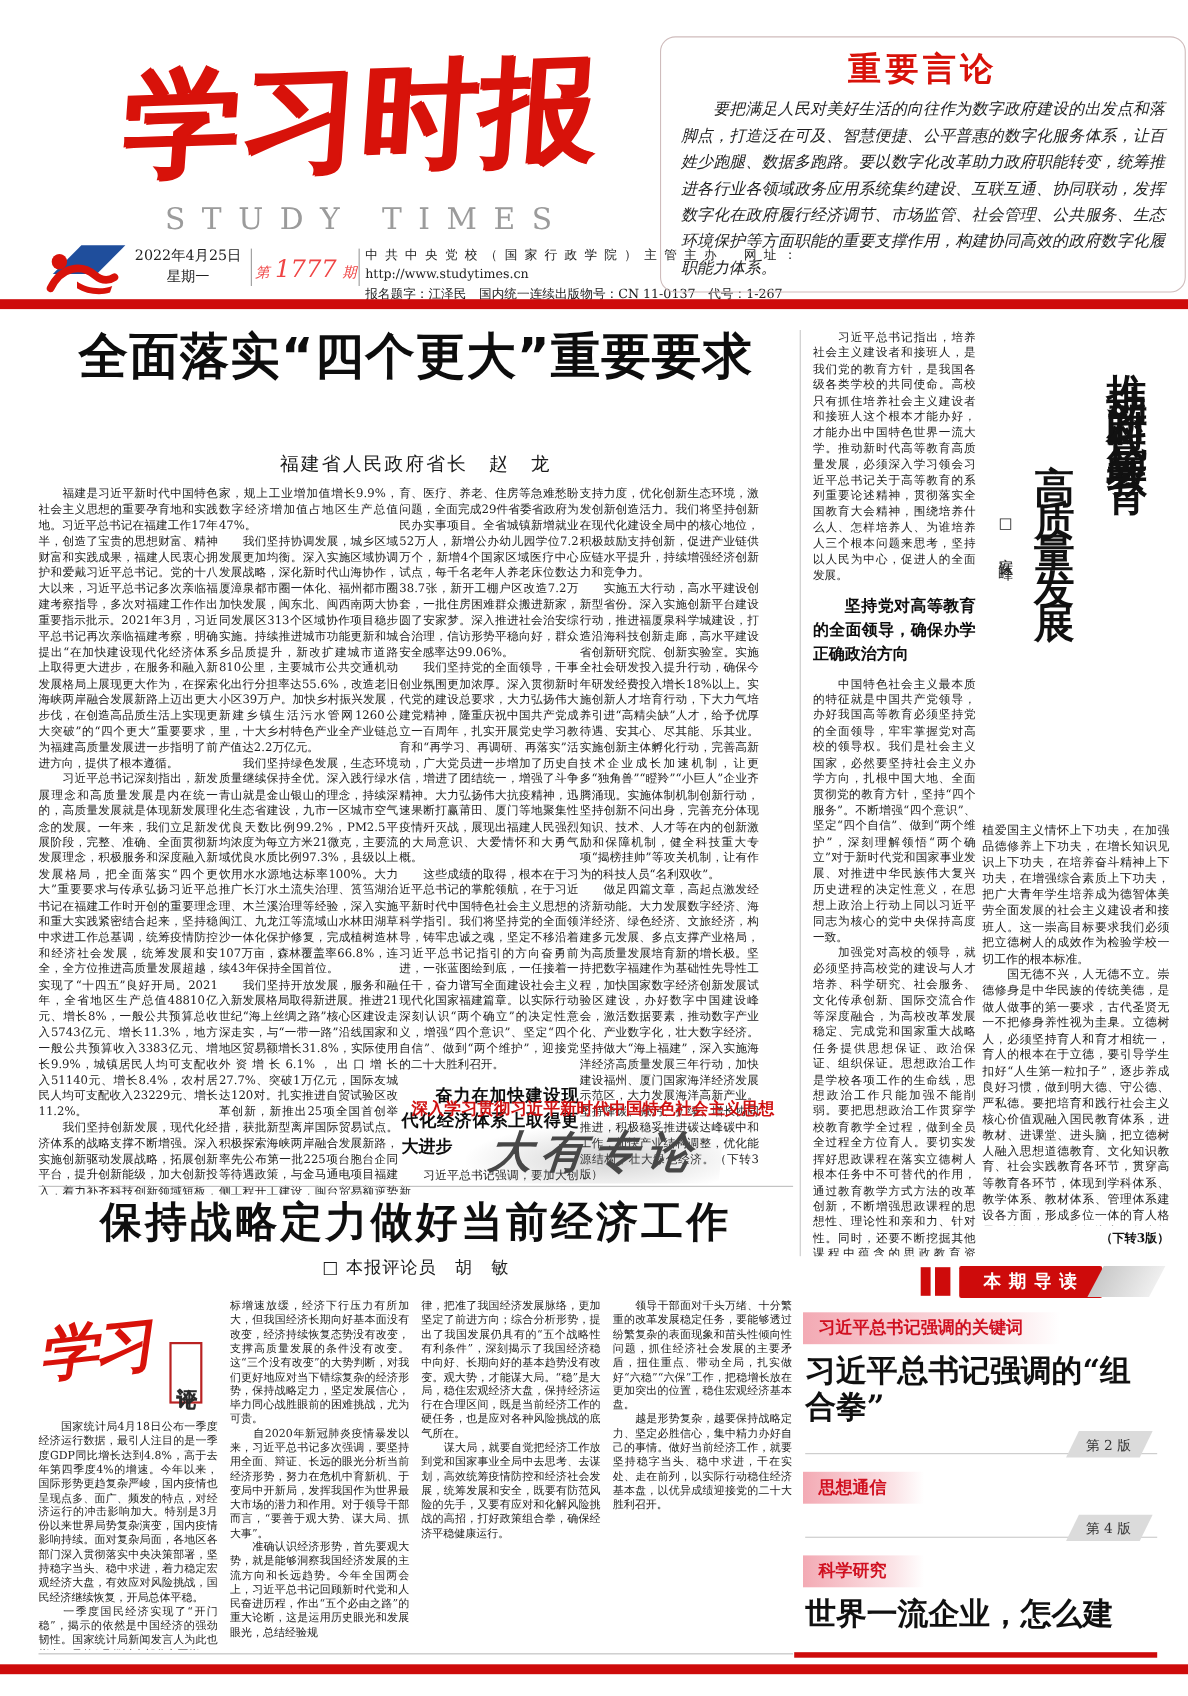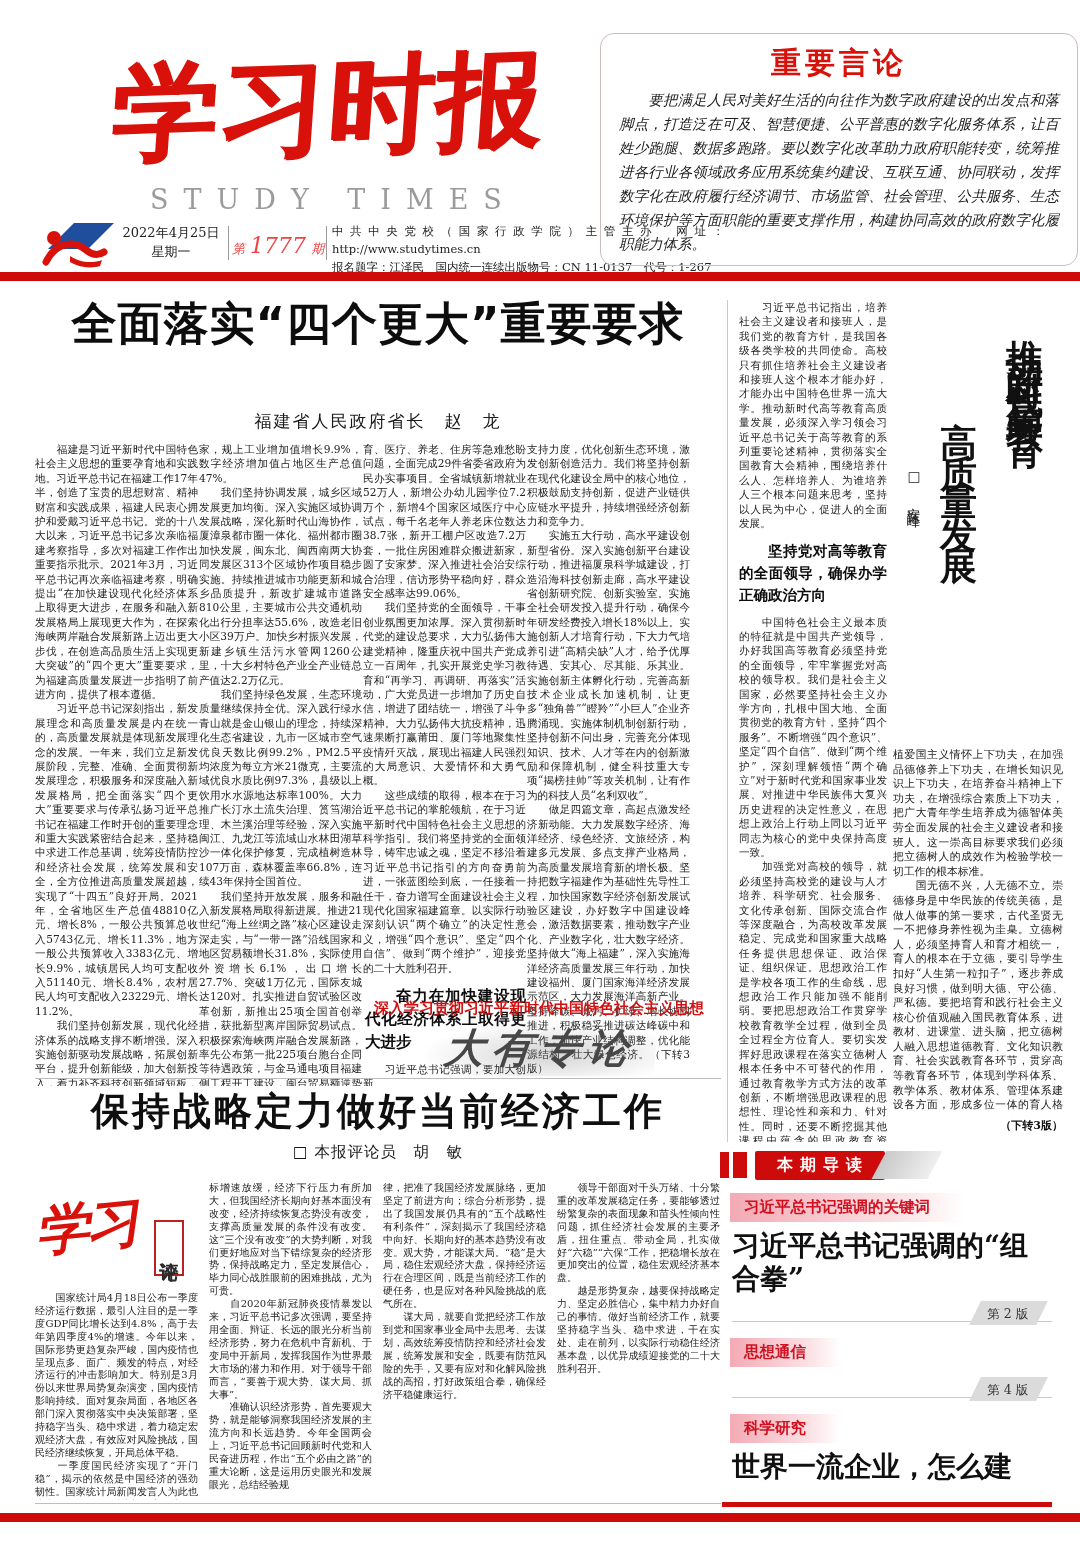--- a/index.html
+++ b/index.html
@@ -68,21 +68,21 @@
   .cm-cols .bodytext{font-size:10px;line-height:12.9px;}
   .stamp{position:relative;height:106px;margin-bottom:4px;}
   .stamp-xuexi{display:inline-block;font-size:54px;font-weight:bold;font-style:italic;color:#d8120a;
         letter-spacing:-4px;transform:rotate(-6deg);line-height:90px;font-family:"DejaVu Sans",sans-serif;}
   .stamp-ping{position:absolute;right:14px;top:38px;width:26px;height:52px;border:2px solid #b92222;
         color:#2a2a2a;font-size:19px;font-weight:bold;line-height:25px;text-align:center;writing-mode:vertical-rl;
         letter-spacing:2px;}
 
   
   .digest{left:720px;top:1150px;width:332px;height:352px;font-family:"DejaVu Serif",serif;}
-  .dg-header{display:flex;align-items:center;height:30px;}
+  .dg-header{display:flex;align-items:center;height:30px;justify-content:flex-end;}
   .dg-sq1{width:9px;height:26px;background:#ce0b0b;margin-right:4px;}
   .dg-sq2{width:14px;height:26px;background:#ce0b0b;margin-right:8px;}
   .dg-pill{background:#ce0b0b;color:#fff;font-family:"DejaVu Sans",sans-serif;font-weight:bold;
         font-size:16px;letter-spacing:7px;padding:4px 16px 4px 22px;border-radius:2px;}
   .dg-tail{width:56px;height:28px;background:linear-gradient(90deg,#c9c9c9,#efefef);transform:skewX(-28deg);margin-left:-6px;}
   .dg-kicker{display:inline-block;background:linear-gradient(90deg,#f3aab4,#fbe4e7 75%,rgba(251,228,231,0));
         color:#d01020;font-weight:bold;font-size:15.5px;padding:4px 34px 4px 14px;margin:13px 0 4px 10px;
         font-family:"DejaVu Sans",sans-serif;}
   .dg-title{font-weight:bold;font-size:28px;line-height:33px;margin:3px 2px 4px 12px;color:#101010;}
   .dg-foot{position:relative;height:24px;margin:6px 0 0 12px;}

